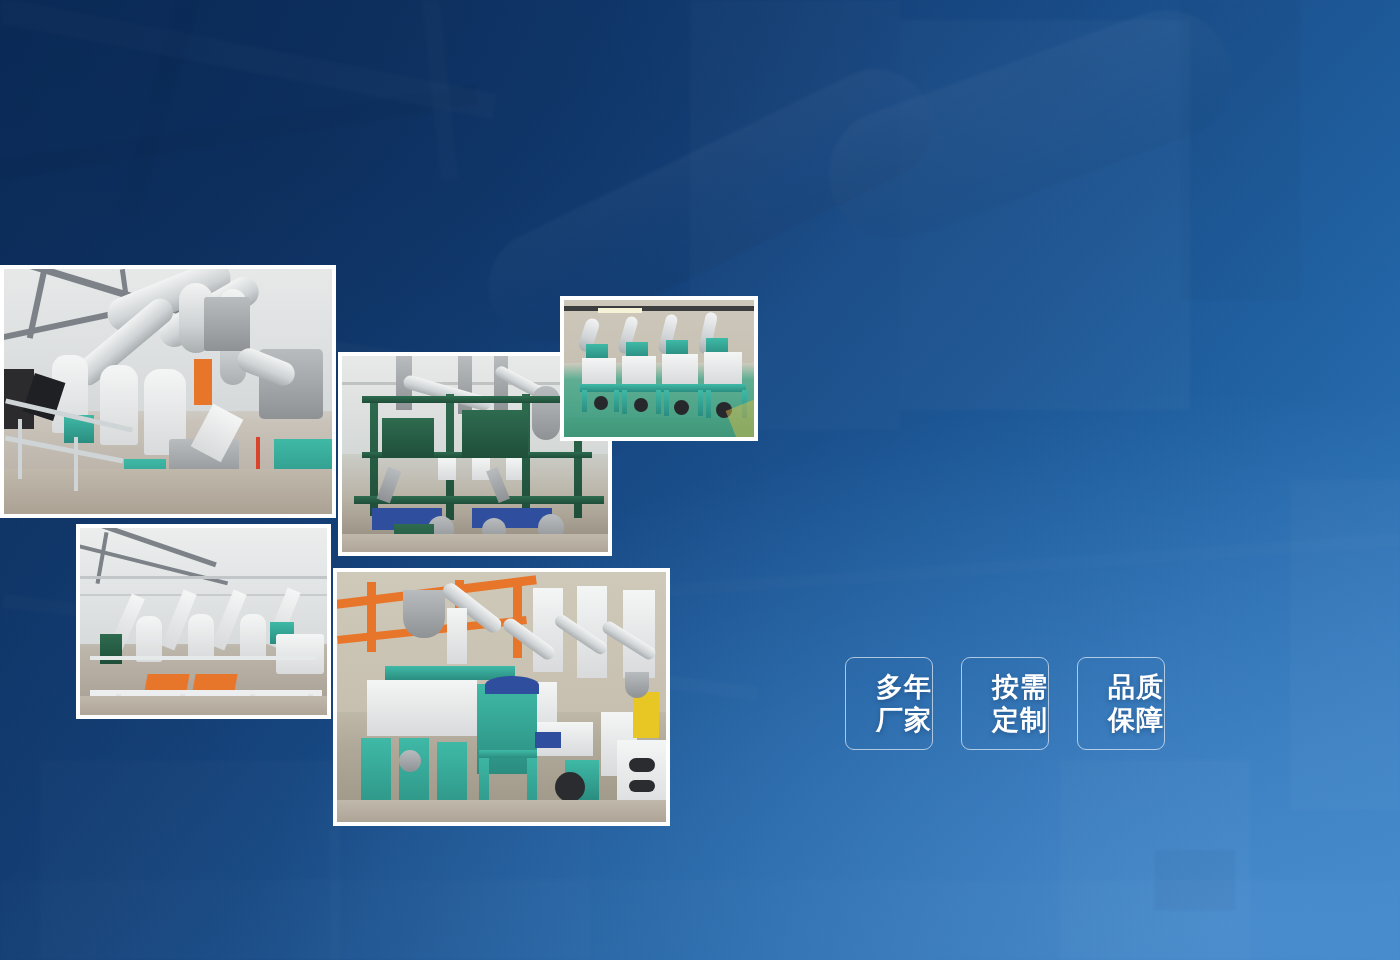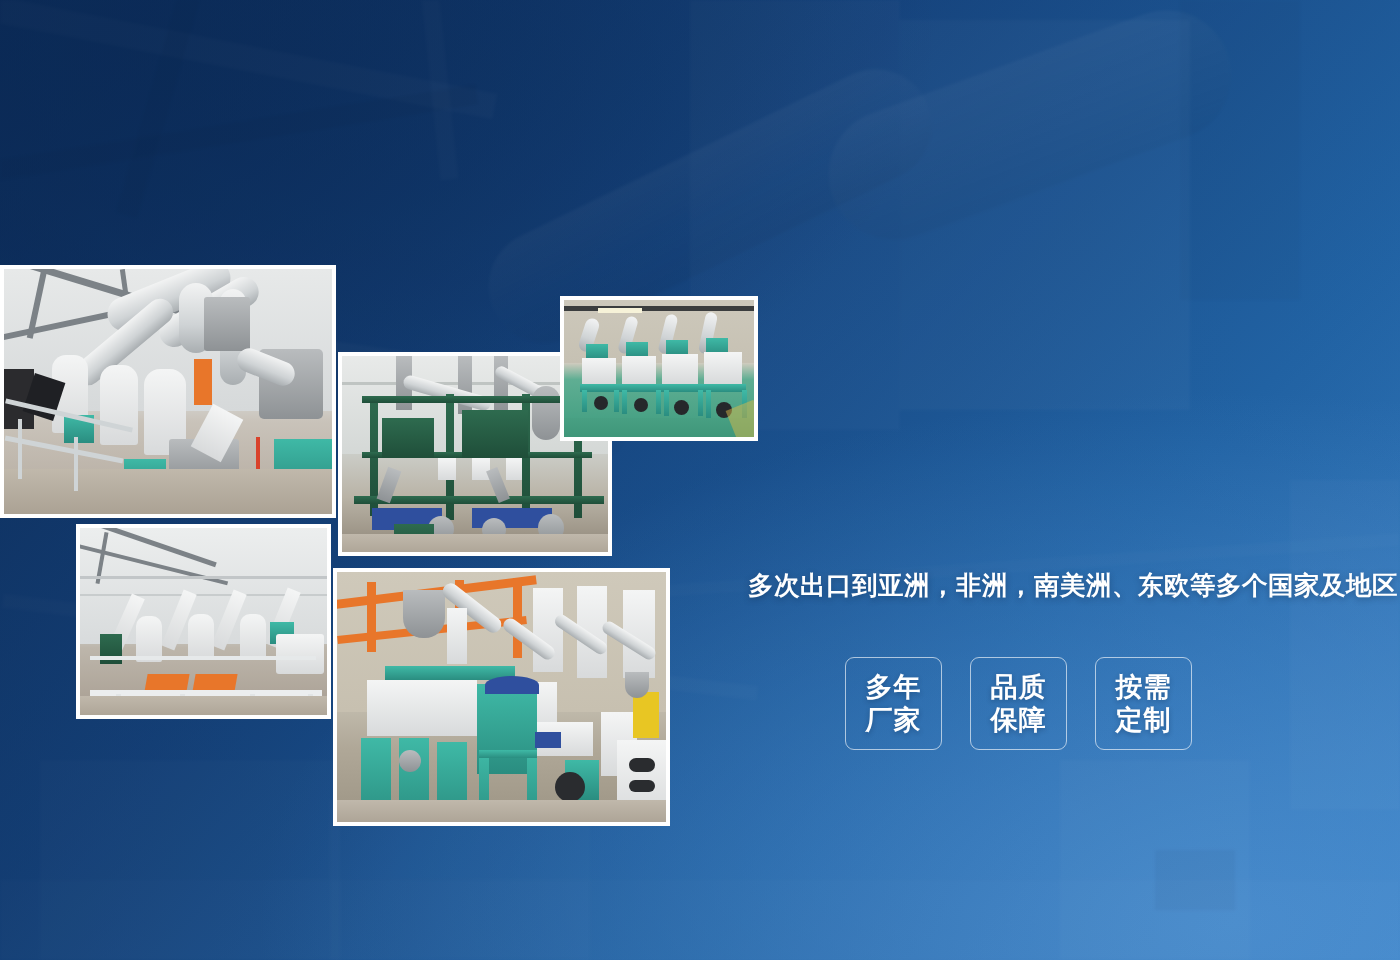--- a/index.html
+++ b/index.html
@@ -165,28 +165,28 @@
   }
 
   .badges {
     position: absolute;
     left: 845px;
     top: 657px;
     display: flex;
     gap: 28px;
   }
   .badge {
-    width: 97px;
+    width: 88px;
     height: 93px;
     box-sizing: border-box;
     border: 1.5px solid rgba(255,255,255,0.62);
     border-radius: 9px;
     display: flex;
     flex-direction: column;
-    align-items: center;
+    align-items: flex-end;
     justify-content: center;
     color: #ffffff;
     font-size: 27px;
     font-weight: 700;
     line-height: 33px;
     letter-spacing: 1px;
     text-shadow: 0 2px 5px rgba(5,25,55,0.3);
     font-family: Liberation Serif, serif;
   }
   .badge span { display: block; }
@@ -398,30 +398,29 @@
       <i style="left:292px;top:208px;width:26px;height:12px;background:#2a2c2f;border-radius:6px"></i>
       <i class="mach-grey" style="left:62px;top:178px;width:22px;height:22px;border-radius:50%"></i>
       <i class="mach-red" style="left:136px;top:244px;width:18px;height:5px"></i>
       <i class="floor-c" style="left:0;top:228px;width:100%;height:30px"></i>
     </div>
   </div>
 
   <div class="headline">
   </div>
 
-  <div class="subtitle">多次出口到亚洲，非洲，南美洲、东欧等多个国家及地区</div>
 
   <div class="badges">
     <div class="badge">
       <span>多年</span>
       <span>厂家</span>
     </div>
     <div class="badge">
+      <span>按需</span>
+      <span>定制</span>
+    </div>
+    <div class="badge">
       <span>品质</span>
       <span>保障</span>
     </div>
-    <div class="badge">
-      <span>按需</span>
-      <span>定制</span>
-    </div>
   </div>
 
 </div>
 
 </body></html>

